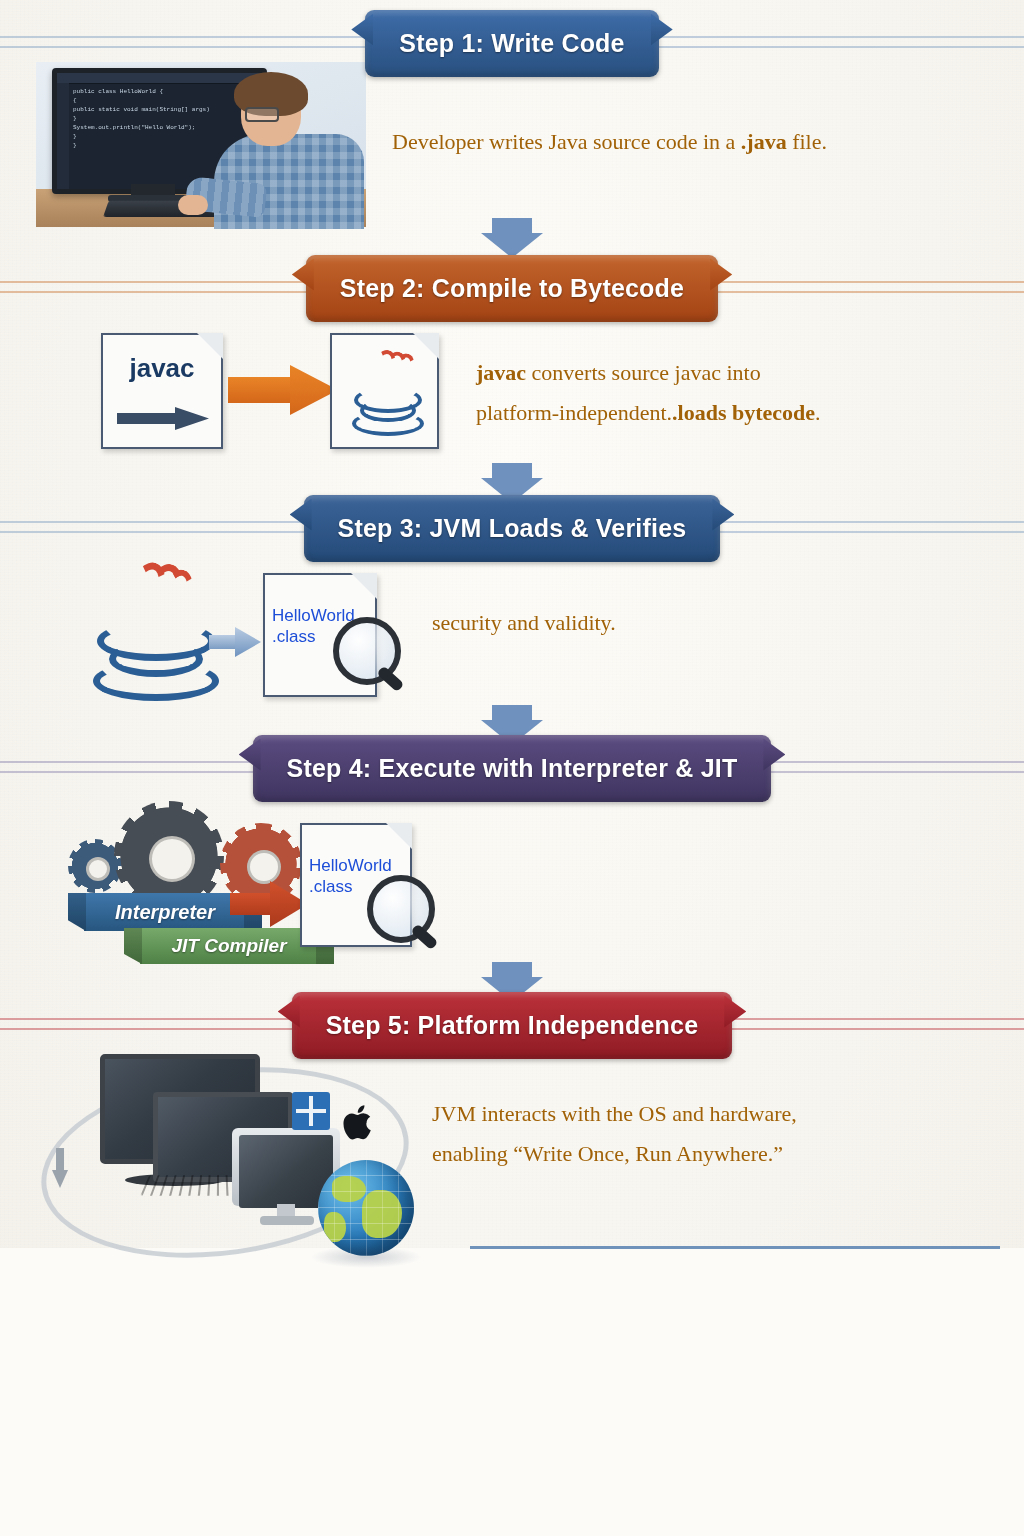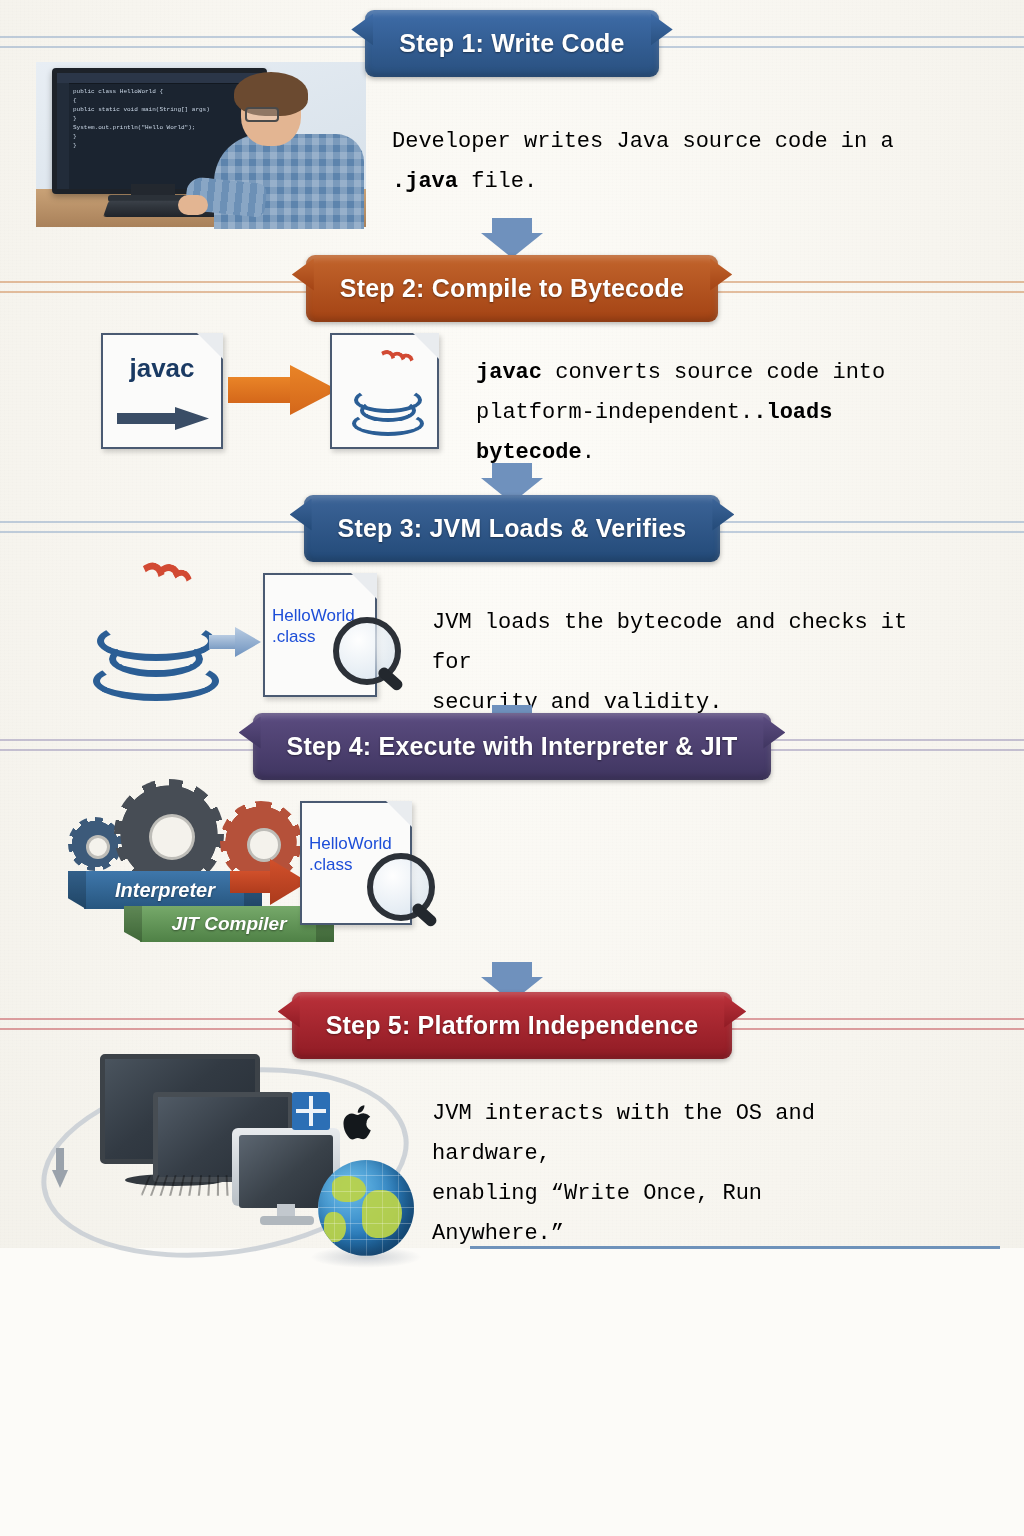--- a/index.html
+++ b/index.html
@@ -88,24 +88,24 @@
   .connector .head {
     position: absolute; left: 0; top: 15px;
     width: 62px; height: 25px;
     background: #6f91bd;
     clip-path: polygon(0 0, 100% 0, 50% 100%);
   }
 
   
   .body-text {
     position: absolute;
-    color: #000000;
+    color: #a16207;
     font-size: 22px;
     line-height: 40px;
-    font-family: Liberation Mono, monospace;
+    font-family: Liberation Serif, serif;
   }
   .body-text b { font-weight: bold; }
 
   
   .illus { position: absolute; }
 
   
   .scene1 { left: 36px; top: 62px; width: 330px; height: 165px; }
   .desk {
     position: absolute; left: 0; bottom: 0; width: 100%; height: 38px;
@@ -446,21 +446,21 @@
         <div class="steam" style="left:44px;top:2px;width:14px;height:30px;transform:rotate(16deg);"></div>
         <div class="cup-ell" style="left:6px;top:36px;width:60px;height:18px;"></div>
         <div class="cup-ell" style="left:12px;top:48px;width:48px;height:15px;"></div>
         <div class="cup-ell" style="left:4px;top:60px;width:64px;height:17px;"></div>
       </div>
     </div>
   </div>
 
   <div class="body-text" style="left:476px;top:88px;width:470px;">
     <div>
-      <b>javac</b><span> converts source code into</span>
+      <b>javac</b><span> converts source javac into</span>
     </div>
     <div>
       <span>platform-independent.</span><b>.loads bytecode</b><span>.</span>
     </div>
   </div>
 </div>
 
 <div class="connector" style="top:463px;">
     <div class="shaft" style="background: rgb(111, 145, 189);"></div>
     <div class="head" style="background: rgb(111, 145, 189);"></div>
@@ -497,34 +497,31 @@
     </div>
 
     <div class="magnifier" style="left:248px;top:52px;width:90px;height:90px;">
       <div class="lens"></div>
       <div class="handle"></div>
     </div>
   </div>
 
   <div class="body-text" style="left:432px;top:98px;width:480px;">
     <div>
-      <span>JVM loads the bytecode and checks it for</span>
-    </div>
-    <div>
       <span>security and validity.</span>
     </div>
   </div>
 </div>
 
 <div class="connector" style="top:705px;">
     <div class="shaft" style="background: rgb(111, 145, 189);"></div>
     <div class="head" style="background: rgb(111, 145, 189);"></div>
   </div>
 
-<div class="section" style="top:723px;height:245px;">
+<div class="section" style="top:745px;height:245px;">
   <div class="banner-wrap" style="color:#9a93b8;">
     <div class="rule r1"></div>
     <div class="rule r2"></div>
     <div class="banner" style="background:linear-gradient(#5b4c80,#3f3560);">Step 4: Execute with Interpreter &amp; JIT</div>
   </div>
 
   <div class="illus scene4" style="left:62px;top:48px;">
 
     <div class="gear" style="left:6px;top:46px;width:54px;height:54px;background:
            radial-gradient(circle,#3c5a7a 0 60%, transparent 61%),

